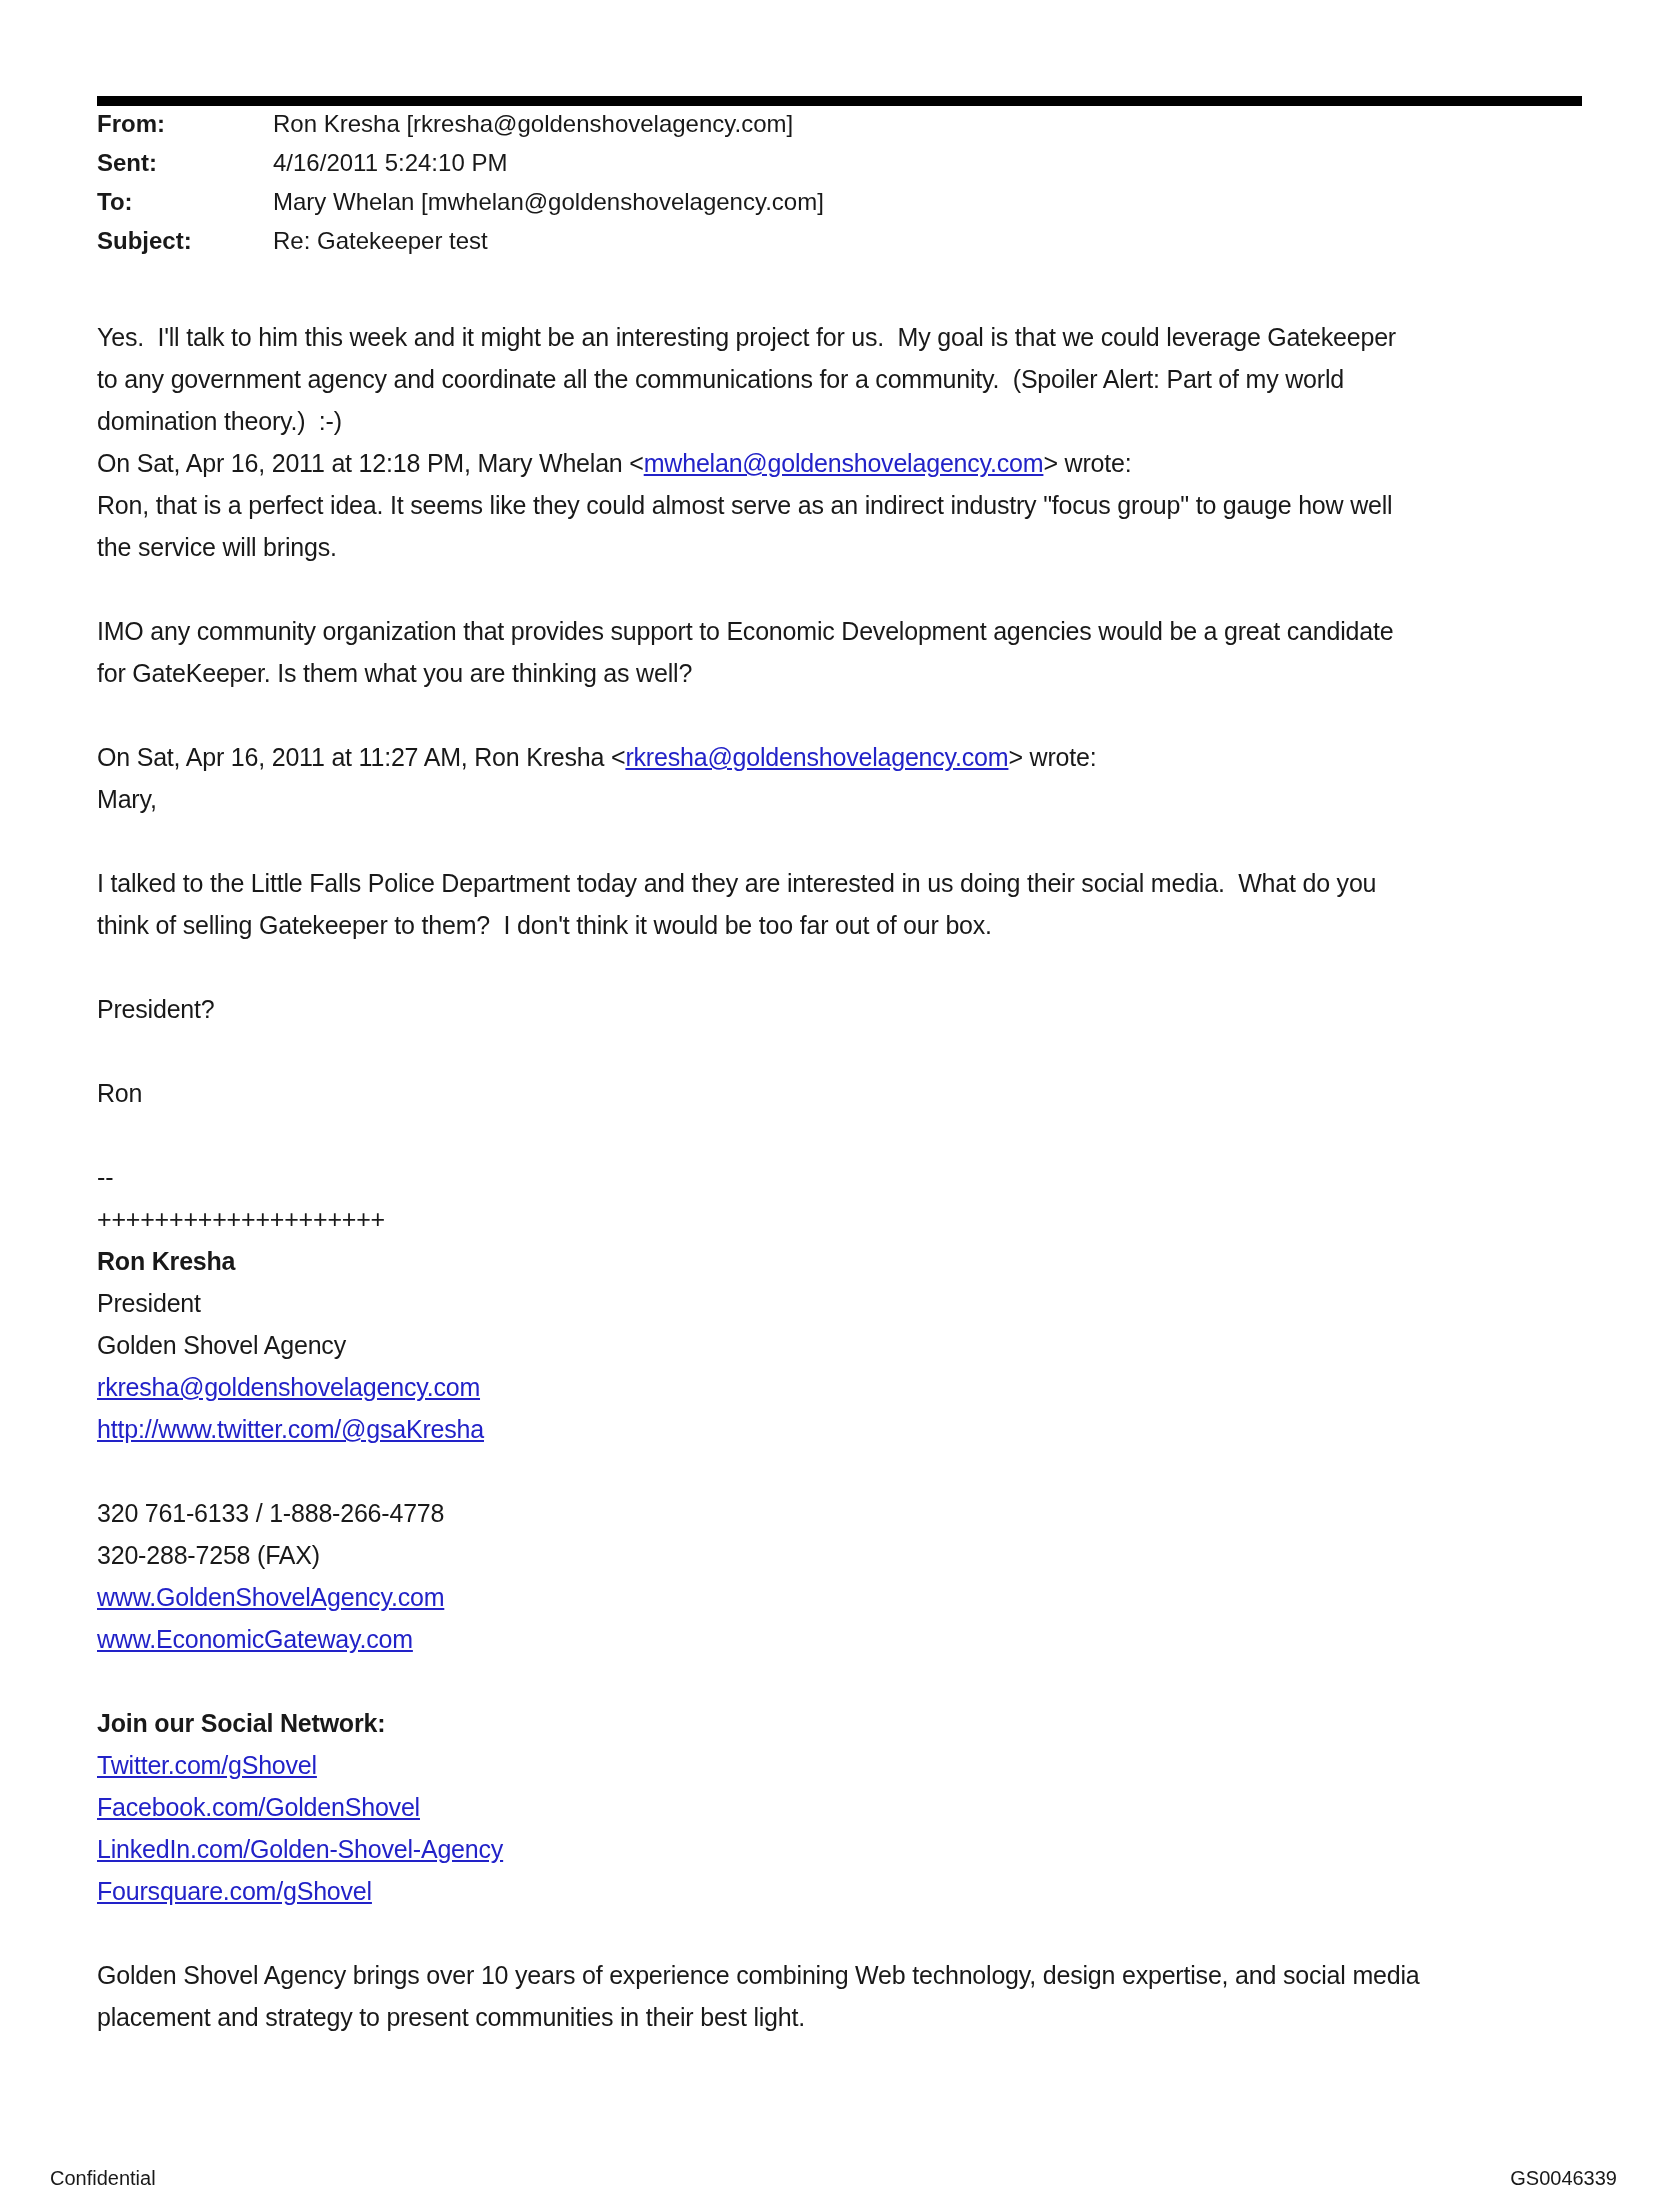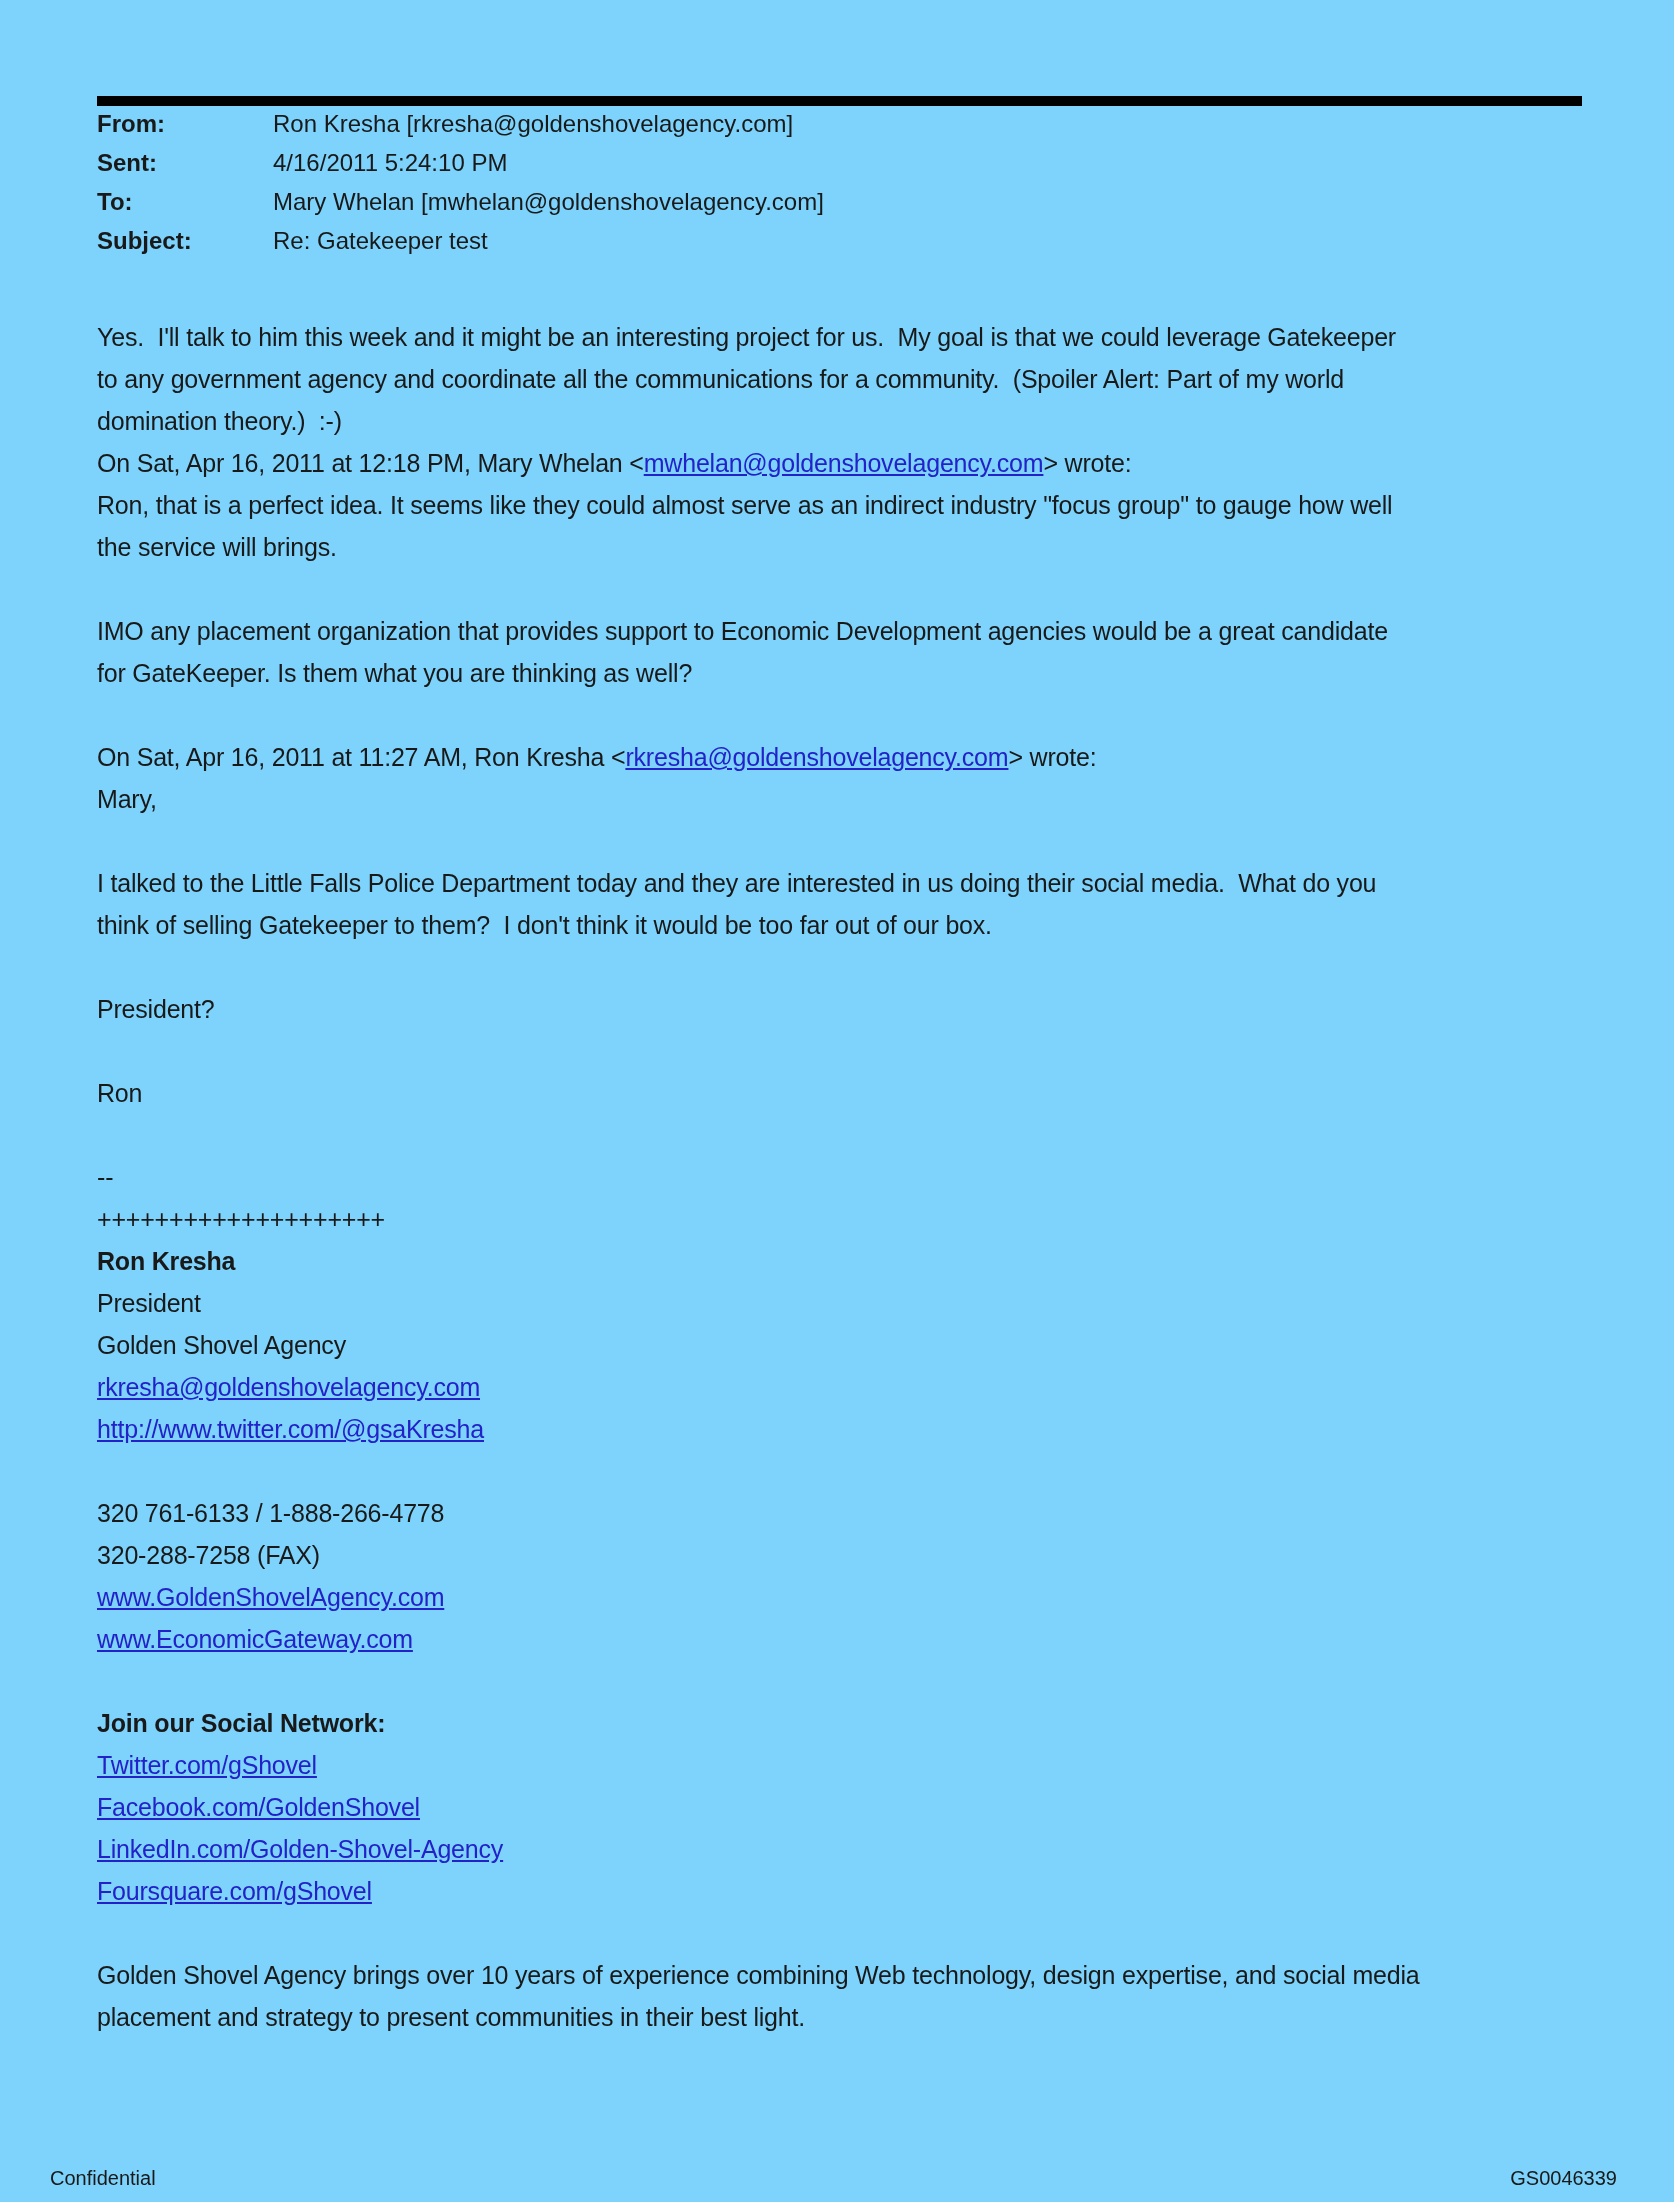--- a/index.html
+++ b/index.html
@@ -2,21 +2,21 @@
 <html style="font-size:13.8px"><head>
 <meta charset="utf-8">
 <style>
   * { margin: 0; padding: 0; box-sizing: border-box; }
   html, body { background: #e8e8e8; }
   .page {
     position: relative;
     width: 1674px;
     height: 2203px;
     margin: 0 auto;
-    background: #7dd3fc;
+    background: #ffffff;
     font-family: "Liberation Sans", sans-serif;
     color: #191919;
     overflow: hidden;
   }
   .topbar {
     position: absolute;
     left: 97px;
     top: 96px;
     width: 1485px;
     height: 9.5px;
@@ -75,21 +75,21 @@
       <div class="hrow"><span class="hlabel">Subject:</span><span>Re: Gatekeeper test</span></div>
     </div>
   <div class="email-body" id="email-body">
       <div class="line"><span>Yes.  I'll talk to him this week and it might be an interesting project for us.  My goal is that we could leverage Gatekeeper</span></div>
       <div class="line"><span>to any government agency and coordinate all the communications for a community.  (Spoiler Alert: Part of my world</span></div>
       <div class="line"><span>domination theory.)  :-)</span></div>
       <div class="line"><span>On Sat, Apr 16, 2011 at 12:18 PM, Mary Whelan &lt;</span><a class="link" href="#">mwhelan@goldenshovelagency.com</a><span>&gt; wrote:</span></div>
       <div class="line"><span>Ron, that is a perfect idea. It seems like they could almost serve as an indirect industry "focus group" to gauge how well</span></div>
       <div class="line"><span>the service will brings.</span></div>
       <div class="line">&nbsp;</div>
-      <div class="line"><span>IMO any placement organization that provides support to Economic Development agencies would be a great candidate</span></div>
+      <div class="line"><span>IMO any community organization that provides support to Economic Development agencies would be a great candidate</span></div>
       <div class="line"><span>for GateKeeper. Is them what you are thinking as well?</span></div>
       <div class="line">&nbsp;</div>
       <div class="line"><span>On Sat, Apr 16, 2011 at 11:27 AM, Ron Kresha &lt;</span><a class="link" href="#">rkresha@goldenshovelagency.com</a><span>&gt; wrote:</span></div>
       <div class="line"><span>Mary,</span></div>
       <div class="line">&nbsp;</div>
       <div class="line"><span>I talked to the Little Falls Police Department today and they are interested in us doing their social media.  What do you</span></div>
       <div class="line"><span>think of selling Gatekeeper to them?  I don't think it would be too far out of our box.</span></div>
       <div class="line">&nbsp;</div>
       <div class="line"><span>President?</span></div>
       <div class="line">&nbsp;</div>

